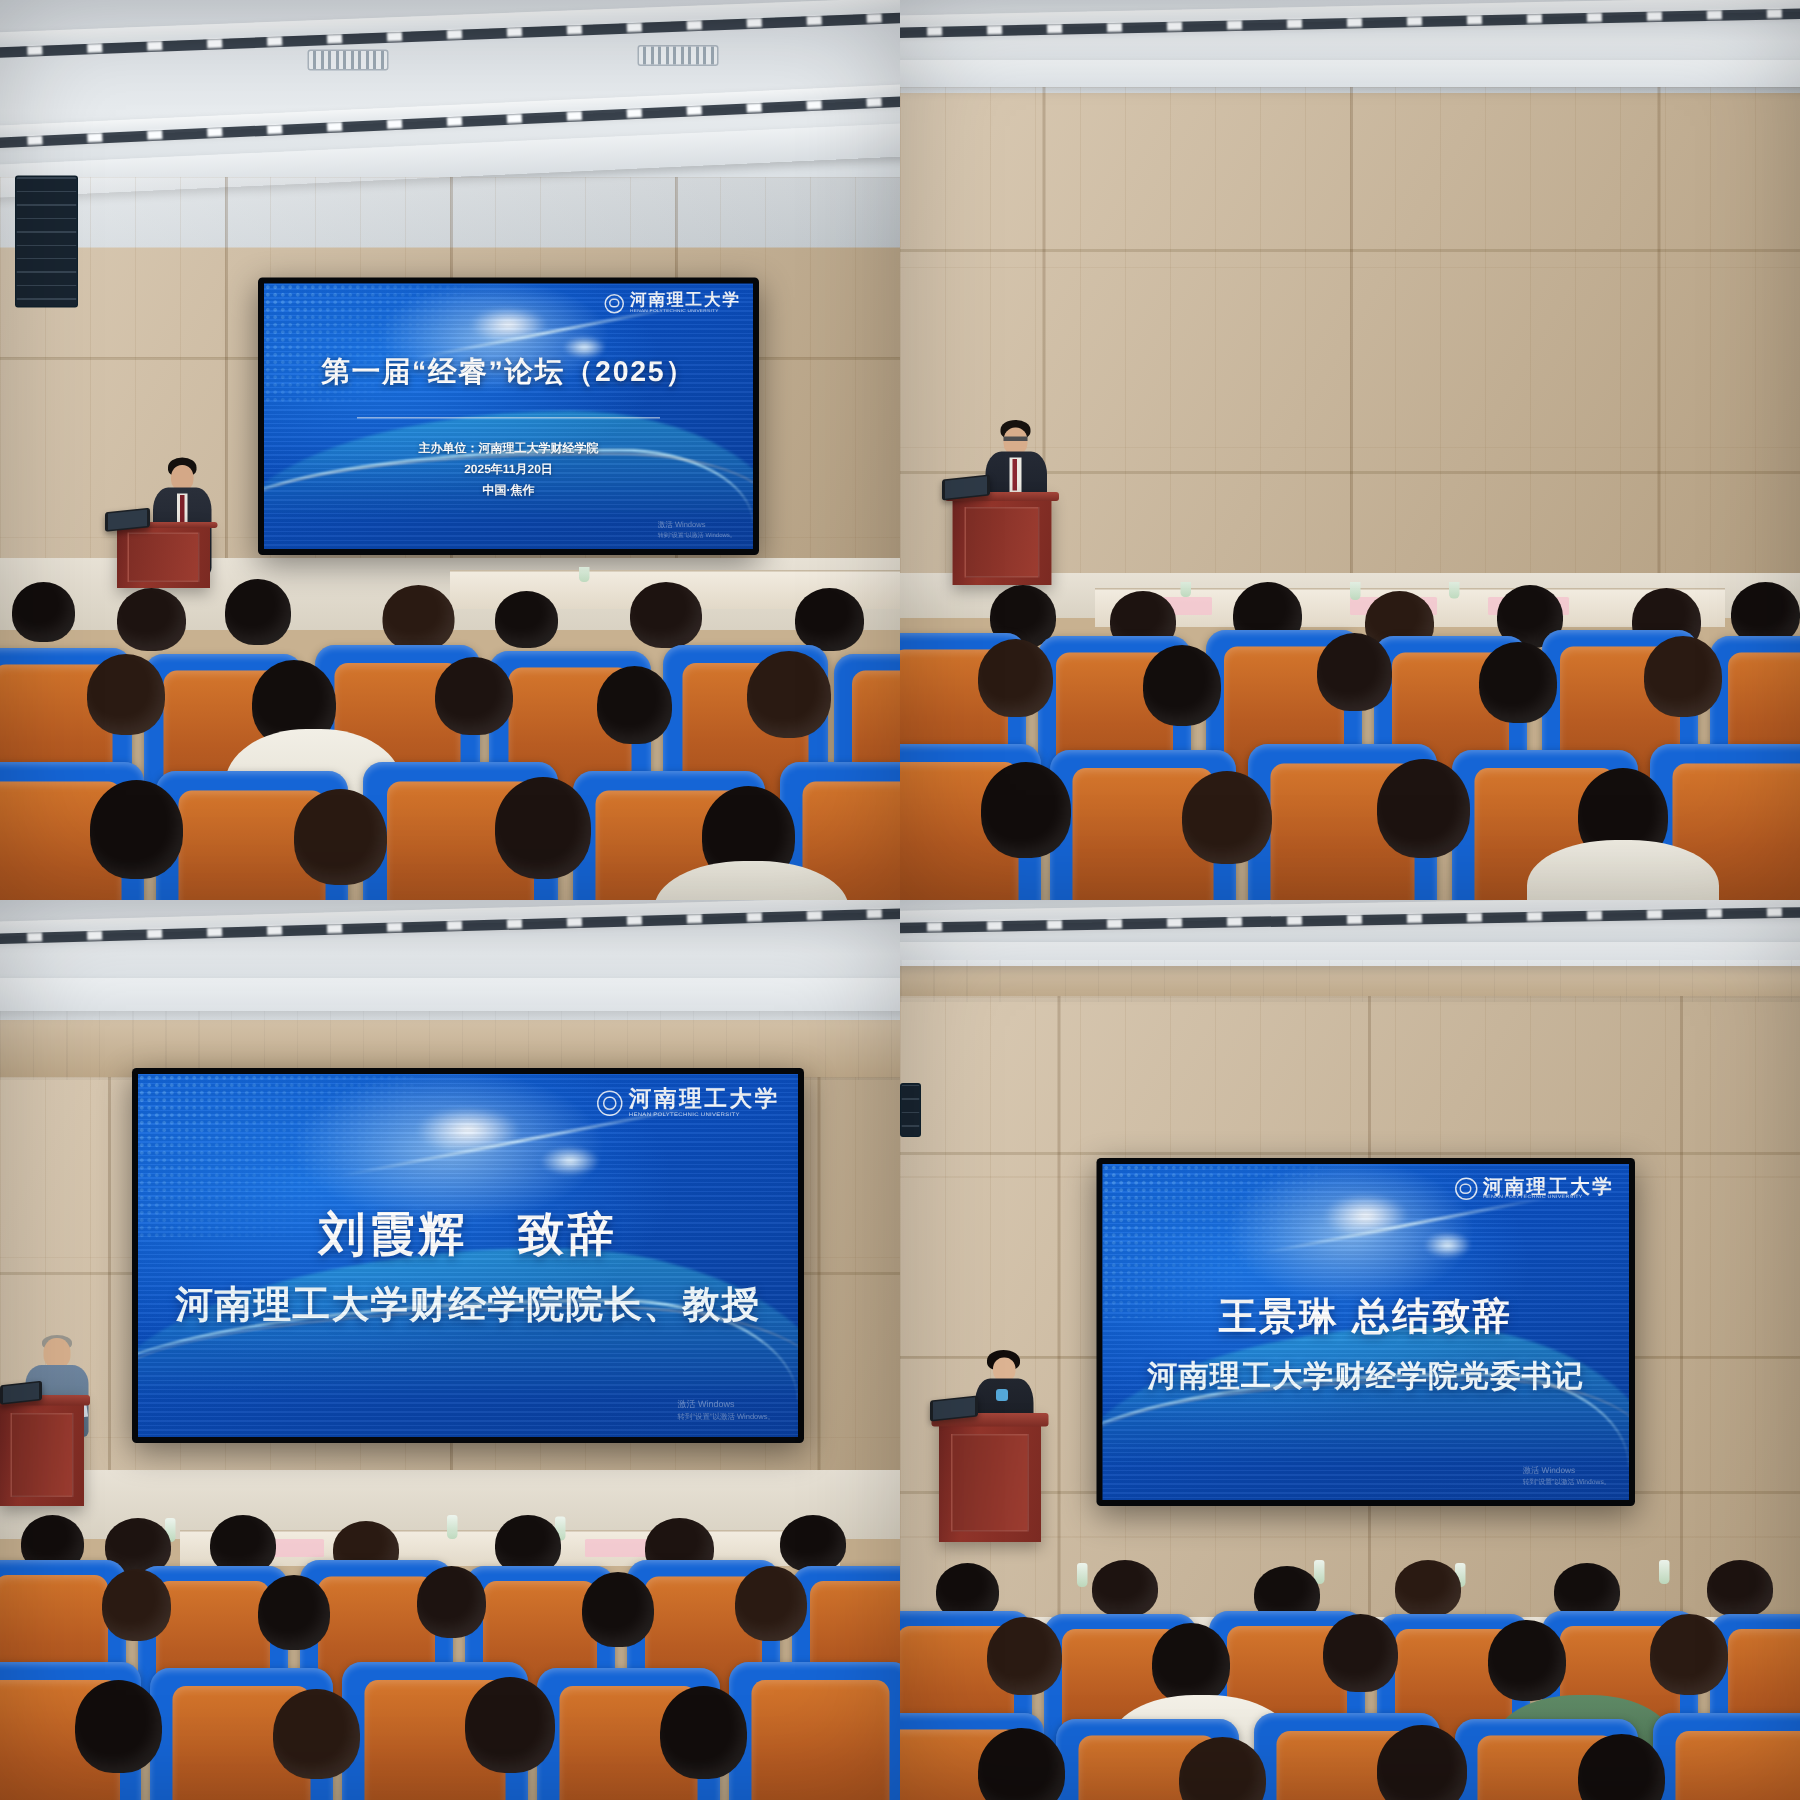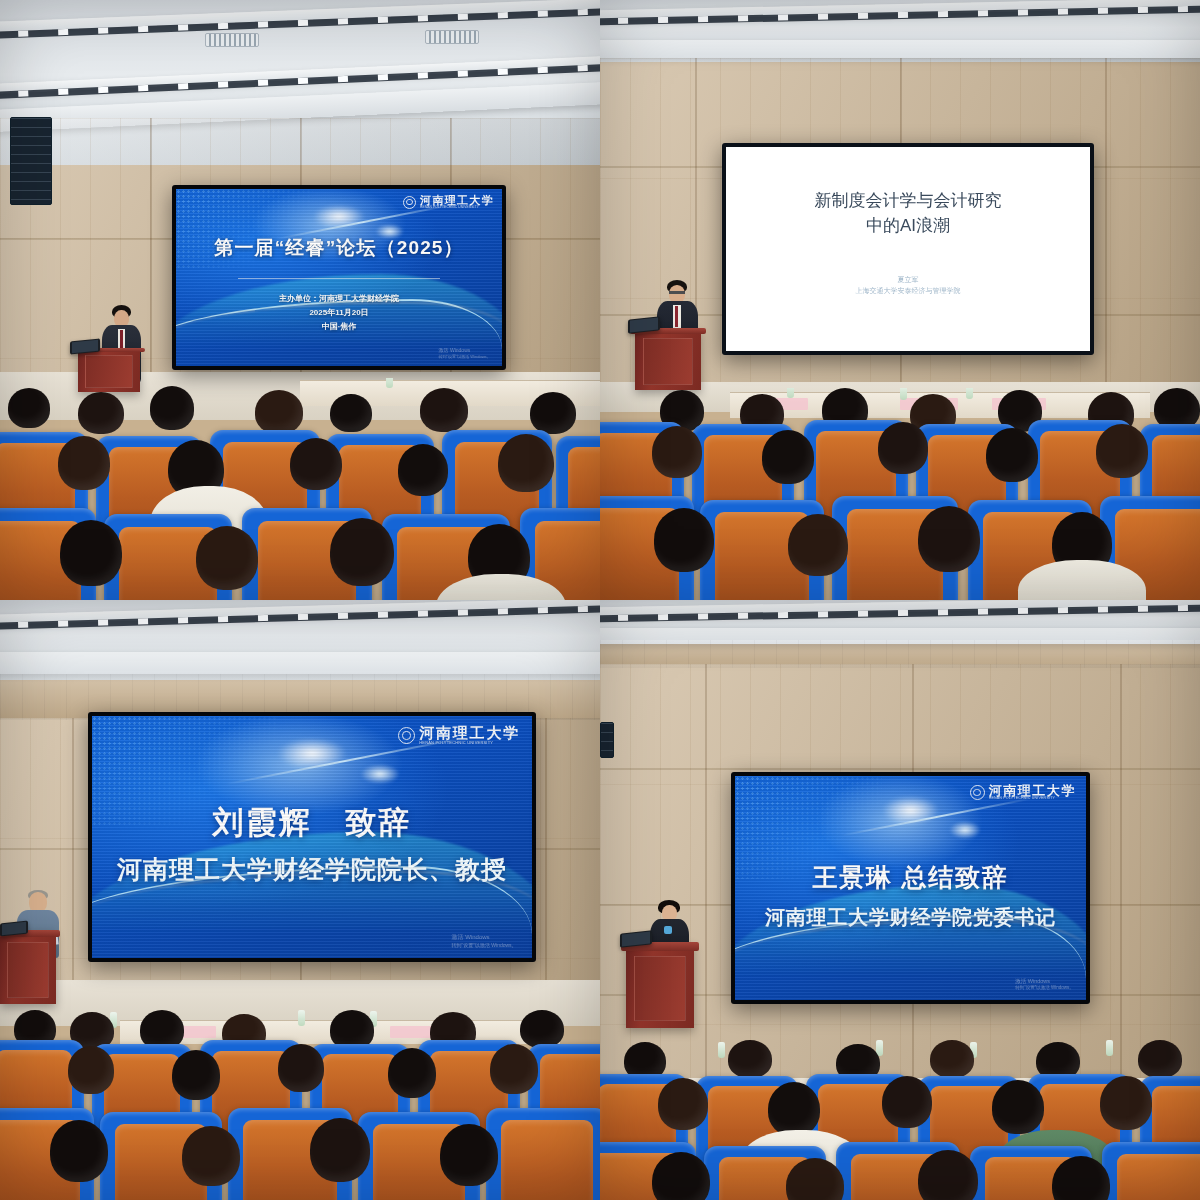--- a/index.html
+++ b/index.html
@@ -300,30 +300,20 @@
     </div>
     <div class="wall-wood" style="top:58px; height:350px">
       <div class="wall-seam-v" style="left:95px"></div>
       <div class="wall-seam-v" style="left:300px"></div>
       <div class="wall-seam-v" style="left:505px"></div>
       <div class="wall-seam-h" style="top:108px"></div>
       <div class="wall-seam-h" style="top:256px"></div>
     </div>
     <div class="stage-floor" style="top:382px; height:30px"></div>
 
-    <div class="screen-frame" style="left:122px; top:143px; width:372px; height:212px; background:#0a1018">
-      <div class="screen slide-white">
-        <div class="slide-inner" style="justify-content:flex-start; padding-top:42px">
-          <div class="w-title" style="font-size:17px">新制度会计学与会计研究</div>
-          <div class="w-title" style="font-size:17px">中的AI浪潮</div>
-          <div class="w-sub" style="font-size:7px; margin-top:36px">夏立军</div>
-          <div class="w-sub" style="font-size:7px">上海交通大学安泰经济与管理学院</div>
-        </div>
-      </div>
-    </div>
 
     <div class="person" style="left:55px; top:280px; width:44px; height:82px">
       <div class="p-hair" style="left:12px; top:0; width:20px; height:13px; background:#17120f"></div>
       <div class="p-head" style="left:14px; top:5px; width:16px; height:18px; background:#d8ad8b"></div>
       <div style="position:absolute; left:14px; top:11px; width:16px; height:3px; background:#2b3440; opacity:.8"></div>
       <div class="p-body" style="left:2px; top:21px; width:41px; height:58px; background:linear-gradient(180deg,#252a35,#171c25)"></div>
       <div style="position:absolute; left:18px; top:25px; width:8px; height:25px; background:#eceae3"></div>
       <div style="position:absolute; left:20px; top:26px; width:3px; height:21px; background:#8a2630"></div>
     </div>
     <div class="podium" style="left:35px; top:328px; width:66px; height:62px">

